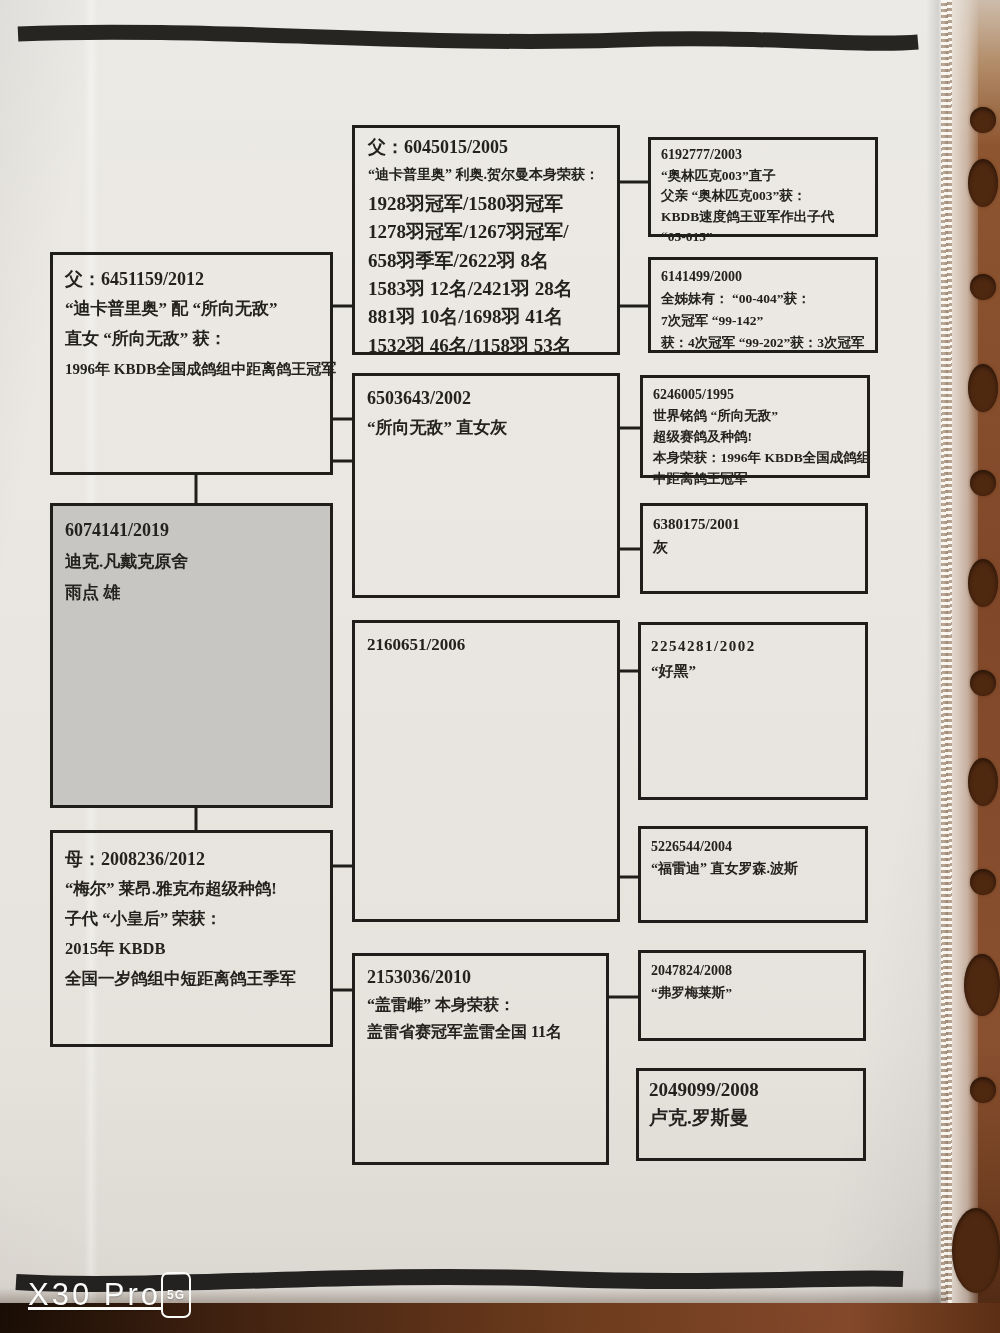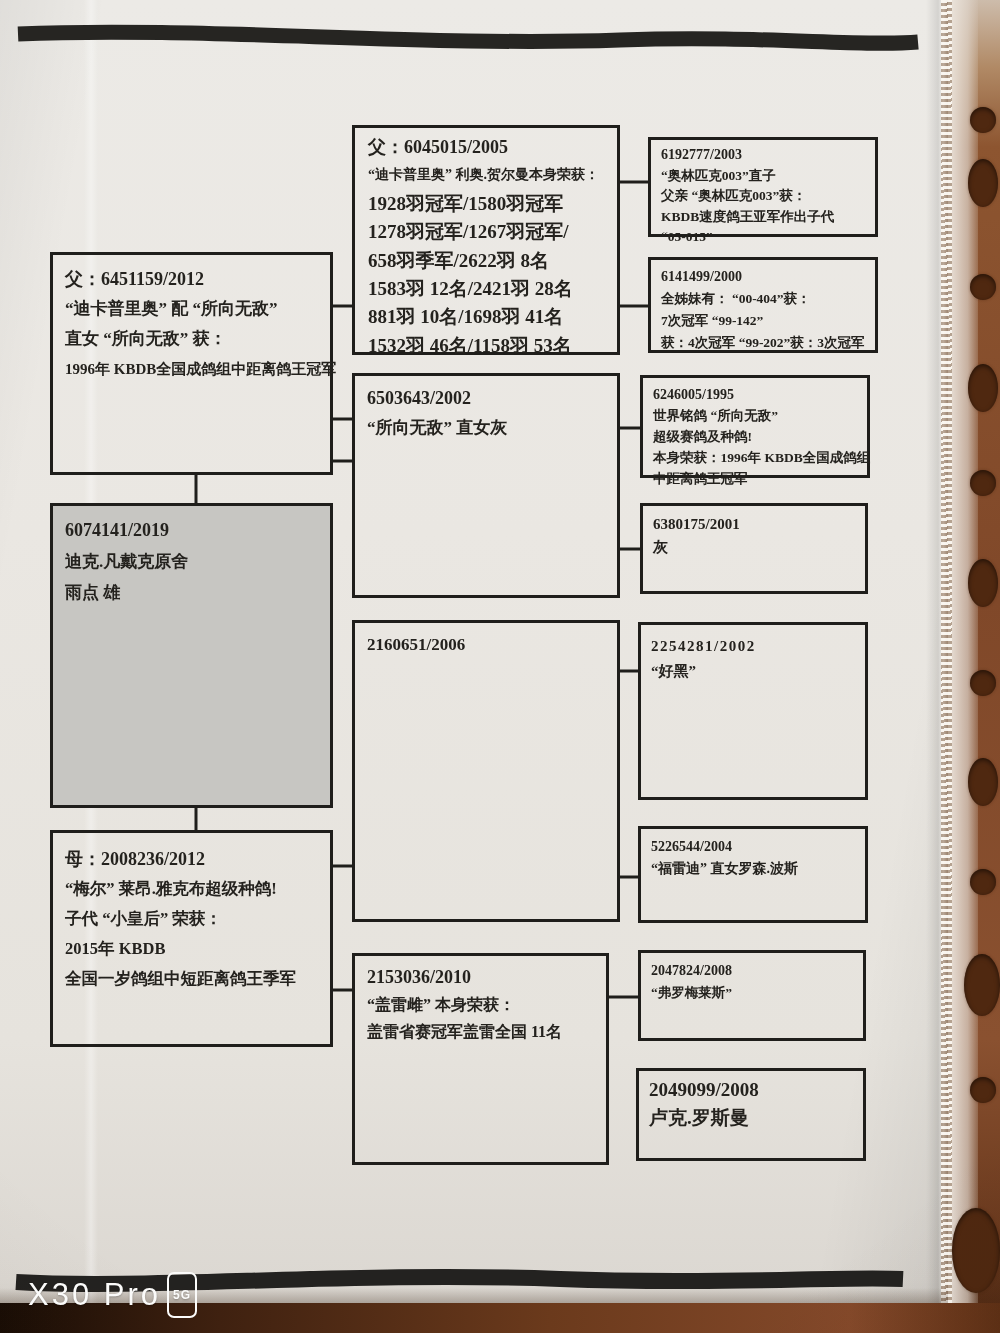--- a/index.html
+++ b/index.html
@@ -56,22 +56,22 @@
     box-shadow:inset 0 2px 5px rgba(0,0,0,.55), 0 0 3px rgba(60,30,12,.4);}
   .wood-bottom{position:absolute;left:0;top:1303px;width:1000px;height:30px;z-index:20;
     background:linear-gradient(90deg,#190d05 0%, #3f2110 22%, #6b3a1c 55%, #84492a 85%, #5e3015 100%);}
   .page-bottom-shadow{position:absolute;left:0;top:1288px;width:948px;height:15px;z-index:19;
     background:linear-gradient(180deg, rgba(60,40,25,0) 0%, rgba(60,40,25,.28) 100%);}
 
   
   .watermark{position:absolute;left:28px;top:1272px;z-index:60;color:#fbfbfa;
     font-family:"Liberation Sans","DejaVu Sans",sans-serif;display:flex;align-items:center;
     text-shadow:0 1px 2px rgba(0,0,0,.25);}
-  .wm-name{font-size:31px;font-weight:500;letter-spacing:3px;}
-  .wm-badge{margin-left:6px;border:2.5px solid #fbfbfa;border-radius:7px;
+  .wm-name{font-size:31px;font-weight:500;letter-spacing:3px;text-decoration:underline;}
+  .wm-badge{margin-left:0;border:2.5px solid #fbfbfa;border-radius:7px;
     font-size:12px;font-weight:700;line-height:16px;padding:13px 4px;letter-spacing:1px;}
 </style>
 </head>
 <body>
 
 <div class="scene">
 
   <div class="wood-right"></div>
   <div class="protector-strip"></div>
   <div class="protector-edge"></div>

